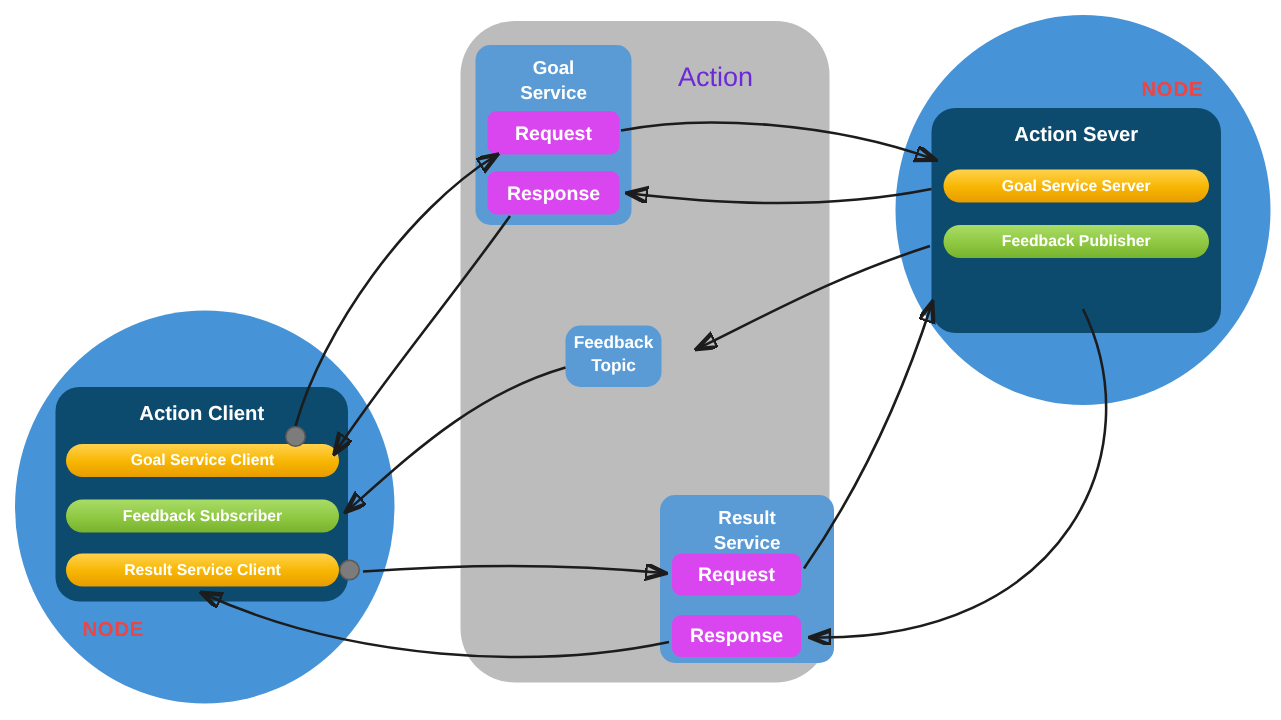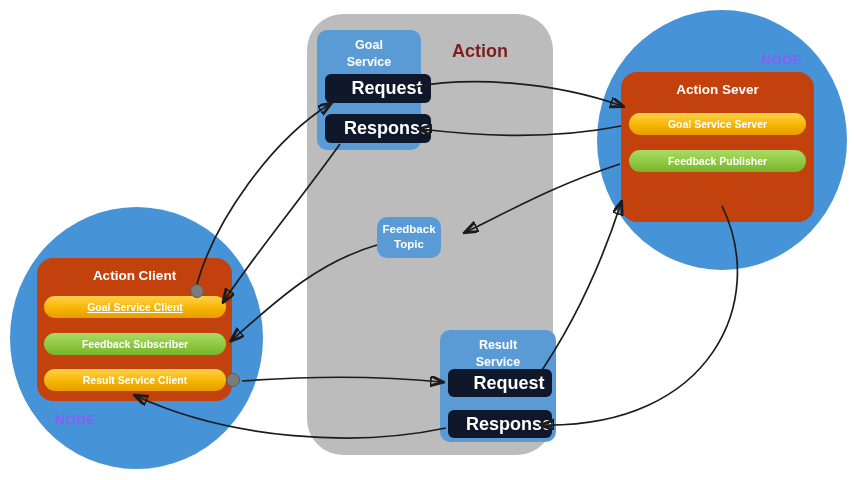--- a/index.html
+++ b/index.html
@@ -4,58 +4,58 @@
 <style>
   html,body{margin:0;padding:0;background:#ffffff;}
   #stage{
     position:relative;width:854px;height:480px;background:#ffffff;overflow:hidden;
     font-family:"Liberation Sans","DejaVu Sans",sans-serif;
   }
   .abs{position:absolute;}
 
   
   #action-region{left:307px;top:14px;width:246px;height:441px;background:#bcbcbc;border-radius:36px;}
-  #action-label{left:452px;top:41px;font-size:18px;font-weight:bold;color:#7f1d1d;}
+  #action-label{left:452px;top:41px;font-size:18px;font-weight:normal;color:#6d28d9;}
 
   
   .svc-box{background:#5b9bd5;border-radius:10px;color:#ffffff;font-weight:bold;text-align:center;}
   #goal-service-box{left:317px;top:30px;width:104px;height:120px;}
   #feedback-topic-box{left:377px;top:217px;width:64px;height:41px;}
   #result-service-box{left:440px;top:330px;width:116px;height:112px;}
   .svc-title{padding-top:7px;font-size:12.5px;line-height:1.32;}
   .svc-title.small{padding-top:5px;font-size:11.5px;line-height:1.3;}
 
   
-  .btn{position:absolute;background:#0f172a;border-radius:6px;color:#ffffff;font-weight:bold;
-       font-size:18px;text-align:center;padding-left:18px;}
+  .btn{position:absolute;background:#d946ef;border-radius:6px;color:#ffffff;font-weight:bold;
+       font-size:13px;text-align:center;}
   #goal-request-btn{left:325px;top:74px;width:88px;height:29px;line-height:29px;}
   #goal-response-btn{left:325px;top:114px;width:88px;height:29px;line-height:29px;}
   #result-request-btn{left:448px;top:369px;width:86px;height:28px;line-height:28px;}
   #result-response-btn{left:448px;top:410px;width:86px;height:28px;line-height:28px;}
 
   
   .node-circle{background:#4693d7;border-radius:50%;}
   #client-circle{left:10px;top:207px;width:253px;height:262px;}
   #server-circle{left:597px;top:10px;width:250px;height:260px;}
-  .node-label{color:#8b5cf6;font-weight:bold;font-size:13.5px;letter-spacing:0.5px;}
+  .node-label{color:#ef4444;font-weight:bold;font-size:13.5px;letter-spacing:0.5px;}
   #client-node-label{left:55px;top:412px;}
   #server-node-label{left:761px;top:52px;}
 
   
-  .actor-box{background:#c2410c;border-radius:16px;color:#ffffff;font-weight:bold;text-align:center;}
+  .actor-box{background:#0c4a6e;border-radius:16px;color:#ffffff;font-weight:bold;text-align:center;}
   #client-box{left:37px;top:258px;width:195px;height:143px;}
   #server-box{left:621px;top:72px;width:193px;height:150px;}
   .actor-title{padding-top:10px;font-size:13.5px;}
 
   
   .pill{position:absolute;height:22px;border-radius:12px;color:#ffffff;font-weight:bold;
         font-size:10.5px;text-align:center;line-height:22px;box-sizing:border-box;}
   .pill-yellow{background:linear-gradient(180deg,#ffd24d,#f7b500 55%,#e89c00);}
   .pill-green{background:linear-gradient(180deg,#a9dc66,#8cc63f 60%,#78b32e);}
-  #client-pill-goal{left:44px;top:296px;width:182px;text-decoration:underline;}
+  #client-pill-goal{left:44px;top:296px;width:182px;}
   #client-pill-feedback{left:44px;top:333px;width:182px;}
   #client-pill-result{left:44px;top:369px;width:182px;}
   #server-pill-goal{left:629px;top:113px;width:177px;}
   #server-pill-feedback{left:629px;top:150px;width:177px;}
   #server-pill-result{left:629px;top:184px;width:177px;}
 
   
   .dot{position:absolute;width:14px;height:14px;border-radius:50%;background:#7c7c7c;
        border:1px solid #5a5a5a;box-sizing:border-box;}
   #dot-goal{left:190px;top:284px;}

